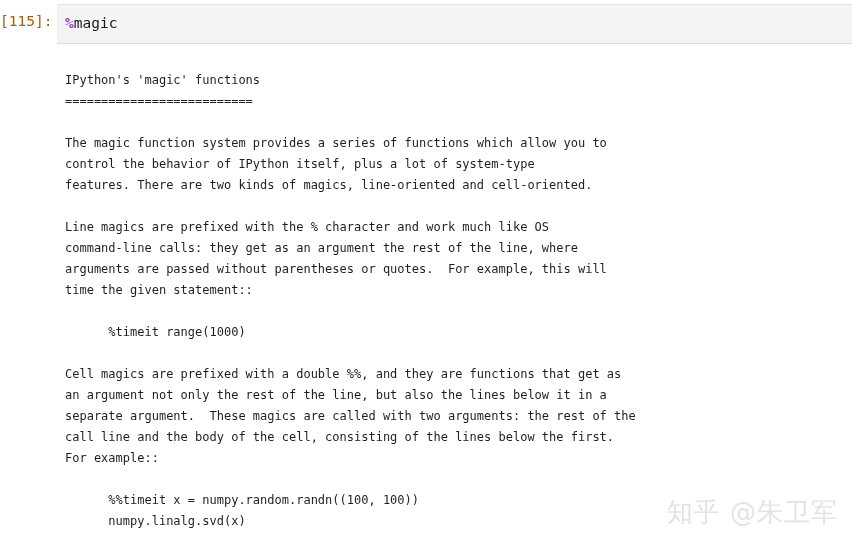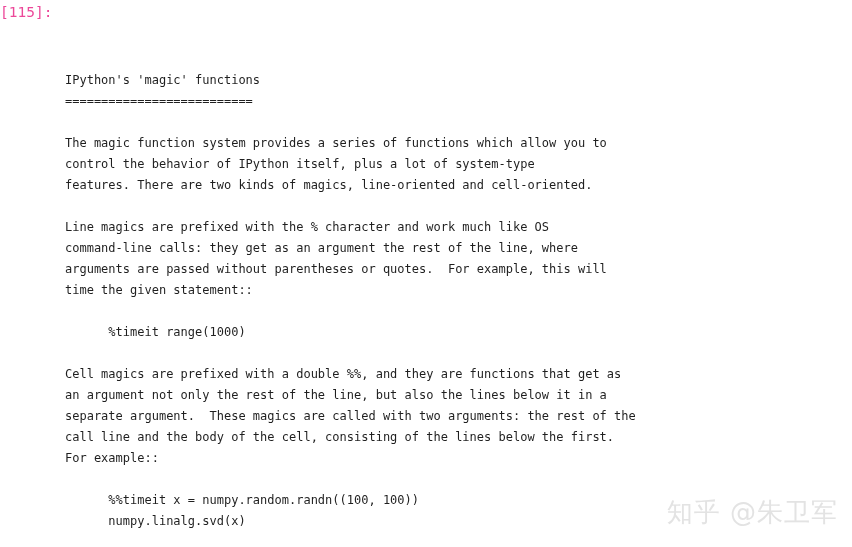--- a/index.html
+++ b/index.html
@@ -21,27 +21,27 @@
     left: 0;
     top: 0;
     width: 852px;
     height: 48px;
     display: flex;
     align-items: flex-start;
   }
   .prompt {
     width: 57px;
     box-sizing: border-box;
-    padding-top: 4px;
+    padding-top: 13px;
     padding-right: 7px;
     text-align: right;
     font-family: "DejaVu Sans Mono", "Liberation Mono", monospace;
     font-size: 14.5px;
     line-height: 17px;
-    color: #ec4899;
+    color: #a16207;
     letter-spacing: 0px;
     white-space: pre;
     user-select: none;
   }
   .input-area {
     flex: 1;
     height: 40px;
     box-sizing: border-box;
     background: #f4f4f4;
     border-top: 1px solid #e2e2e2;
@@ -93,17 +93,20 @@
     white-space: pre;
     user-select: none;
     letter-spacing: 1px;
   }
 </style>
 </head>
 <body>
 
 <div class="cell-row">
   <div class="prompt">[115]:</div>
+  <div class="input-area">
+    <div class="code-line"><span class="tok-magic-sign">%</span><span class="tok-magic-name">magic</span></div>
+  </div>
 </div>
 
 <div class="output-block" id="output-block"><div class="oline">IPython's 'magic' functions</div><div class="oline">==========================</div><div class="oline blank">&nbsp;</div><div class="oline">The magic function system provides a series of functions which allow you to</div><div class="oline">control the behavior of IPython itself, plus a lot of system-type</div><div class="oline">features. There are two kinds of magics, line-oriented and cell-oriented.</div><div class="oline blank">&nbsp;</div><div class="oline">Line magics are prefixed with the % character and work much like OS</div><div class="oline">command-line calls: they get as an argument the rest of the line, where</div><div class="oline">arguments are passed without parentheses or quotes.  For example, this will</div><div class="oline">time the given statement::</div><div class="oline blank">&nbsp;</div><div class="oline">      %timeit range(1000)</div><div class="oline blank">&nbsp;</div><div class="oline">Cell magics are prefixed with a double %%, and they are functions that get as</div><div class="oline">an argument not only the rest of the line, but also the lines below it in a</div><div class="oline">separate argument.  These magics are called with two arguments: the rest of the</div><div class="oline">call line and the body of the cell, consisting of the lines below the first.</div><div class="oline">For example::</div><div class="oline blank">&nbsp;</div><div class="oline">      %%timeit x = numpy.random.randn((100, 100))</div><div class="oline">      numpy.linalg.svd(x)</div></div>
 
 <div class="watermark">知乎 @朱卫军</div>
 
 </body></html>

